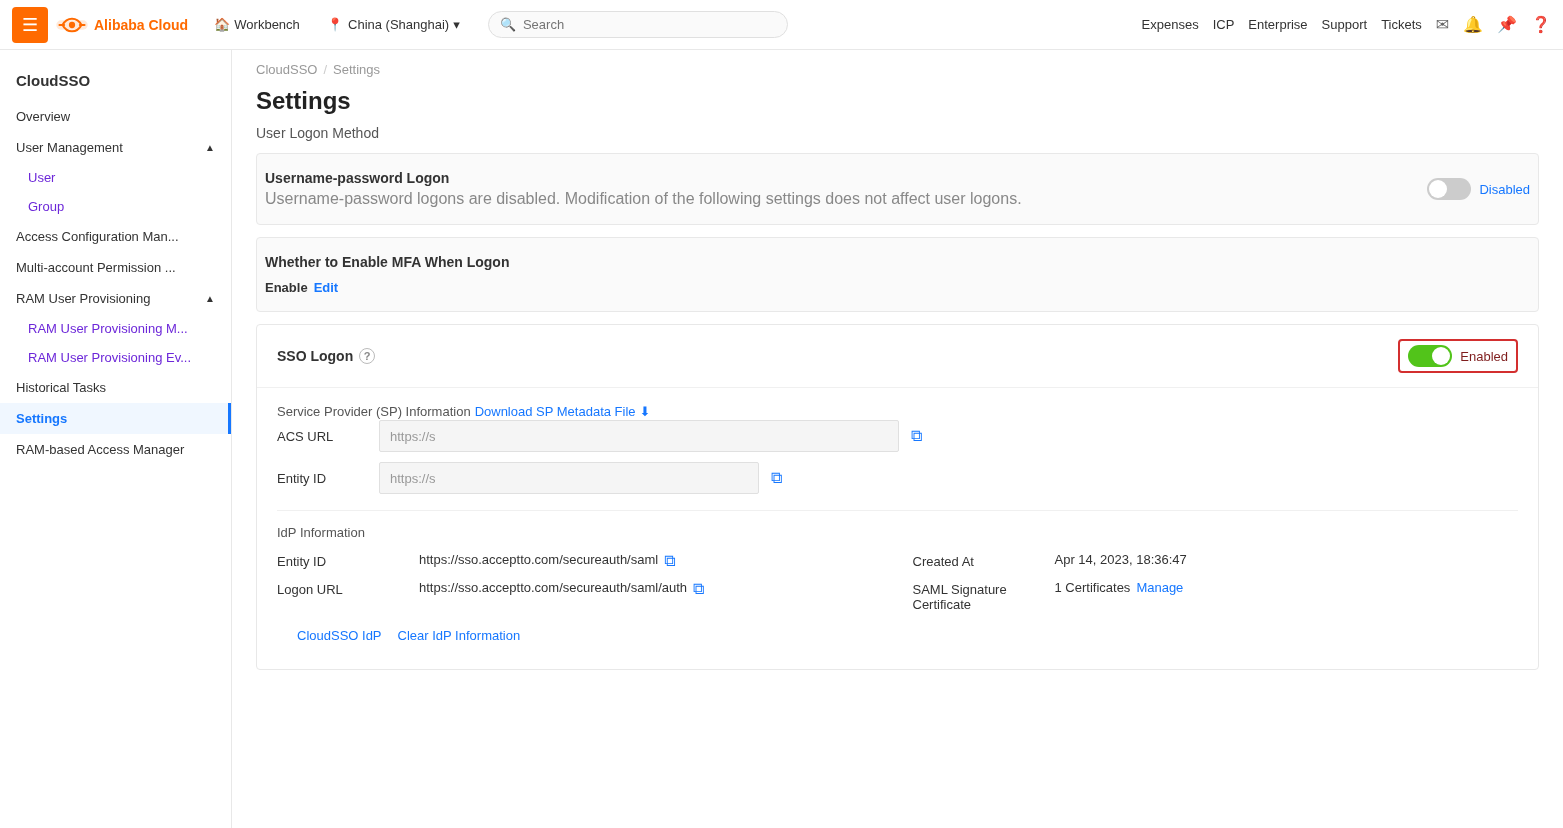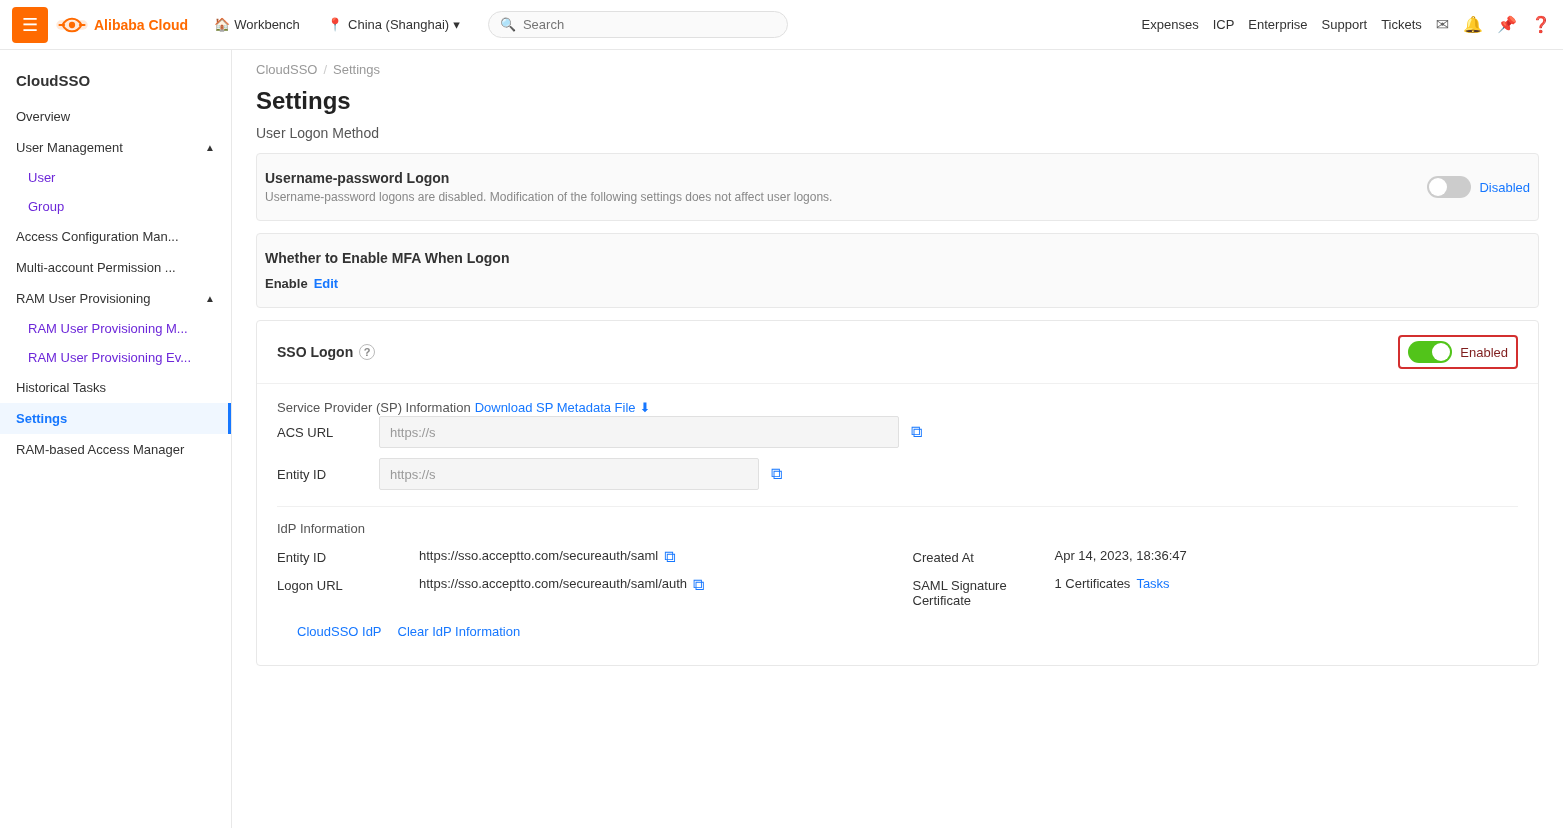--- a/index.html
+++ b/index.html
@@ -68,21 +68,21 @@
     .page-title { font-size: 24px; font-weight: 600; color: #222; padding: 10px 24px 6px; }
     .section-title { font-size: 14px; color: #555; padding: 4px 24px 12px; }
 
     
     .card {
       margin: 0 24px 12px; border: 1px solid #e8e8e8; border-radius: 4px;
       background: #fafafa; padding: 16px 8px;
     }
     .card-header { display: flex; align-items: center; justify-content: space-between; }
     .card-label { font-size: 14px; font-weight: 600; color: #333; }
-    .card-desc { font-size: 12px; color: #888; margin-top: 4px; }
+    .card-desc { font-size: 16px; color: #888; margin-top: 4px; }
     .card-body { margin-top: 10px; font-weight: bold; }
 
     
     .toggle-area { display: flex; align-items: center; gap: 8px; }
     .toggle {
       width: 44px; height: 22px; border-radius: 11px; position: relative; cursor: pointer;
       transition: background 0.2s;
     }
     .toggle.off { background: #ccc; }
     .toggle.on { background: #52c41a; }
@@ -325,21 +325,21 @@
               <div class="idp-value">
                 <span>https://sso.acceptto.com/secureauth/saml/auth</span>
                 <span class="copy-btn">⧉</span>
               </div>
             </div>
 
             <div class="idp-row">
               <div class="idp-label">SAML Signature<br>Certificate</div>
               <div class="idp-value">
                 <span>1 Certificates</span>
-                <a class="manage-link" href="#">Tasks</a>
+                <a class="manage-link" href="#">Manage</a>
               </div>
             </div>
           </div>
         </div>
 
         <div class="footer-links">
           <a class="footer-link" href="#">CloudSSO IdP</a>
           <a class="footer-link" href="#">Clear IdP Information</a>
         </div>
       </div>

